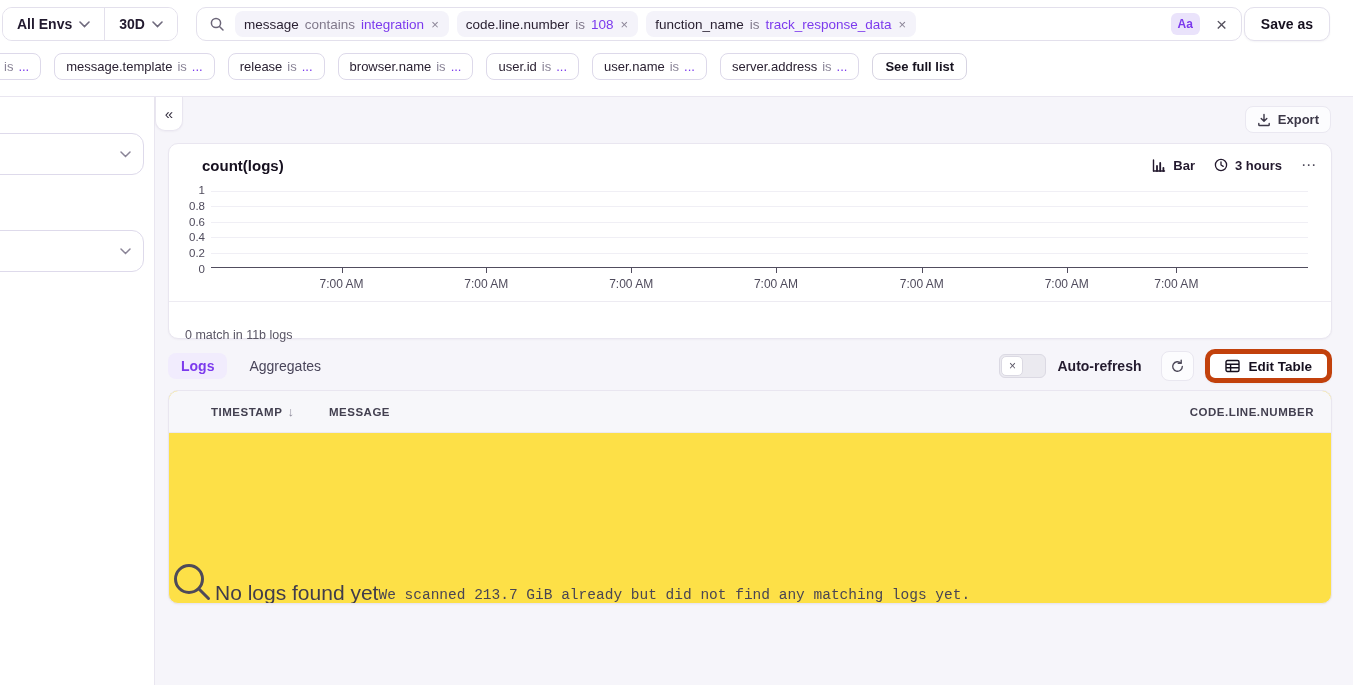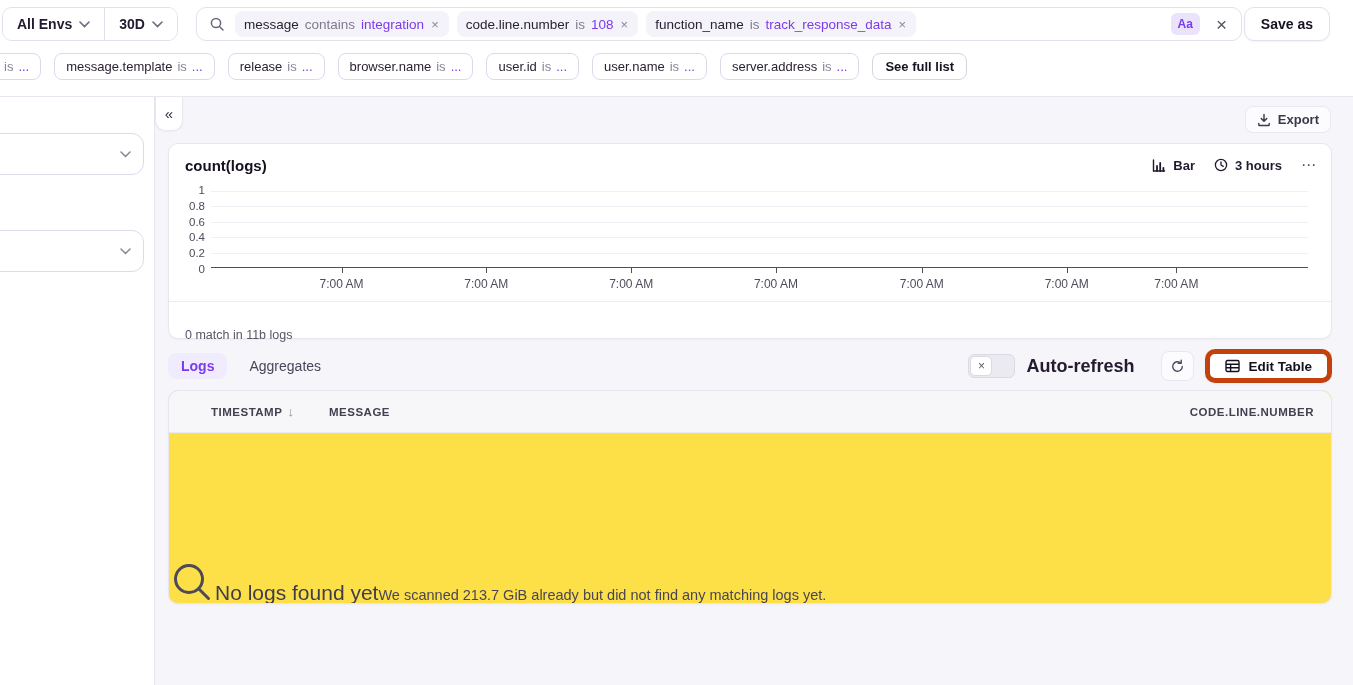--- a/index.html
+++ b/index.html
@@ -61,21 +61,21 @@
     background: #fff; border: 1px solid #e9e6f0; border-top: none; border-radius: 0 0 10px 10px;
     font-size: 15px; color: #352f40; cursor: pointer; box-shadow: 0 1px 2px rgba(40,30,70,.04); }
   .export-btn { position: absolute; right: 22px; top: 9px; height: 27px; padding: 0 11px;
     display: inline-flex; align-items: center; gap: 7px; background: #fcfcfe;
     border: 1px solid #eae8f1; border-radius: 8px; cursor: pointer;
     font: 600 13px "Liberation Sans", sans-serif; color: #3c3848; }
   
   .chart-card { position: absolute; left: 13px; right: 21px; top: 46px; height: 196px;
     background: #fff; border: 1px solid #e9e6f0; border-radius: 10px;
     box-shadow: 0 1px 2px rgba(40,30,70,.04); }
-  .chart-title { position: absolute; left: 16px; top: 13px; font-size: 15px; font-weight: 700; color: #16101f; }
+  .chart-title { position: absolute; left: 33px; top: 13px; font-size: 15px; font-weight: 700; color: #16101f; }
   .chart-controls { position: absolute; right: 14px; top: 12px; display: flex; align-items: center; gap: 19px; }
   .cc-item { display: inline-flex; align-items: center; gap: 7px;
     font: 600 13px "Liberation Sans", sans-serif; color: #23192e; cursor: pointer; }
   .cc-menu { color: #4e4a5a; font-size: 15px; cursor: pointer; letter-spacing: 1px; }
   .ylabels { position: absolute; left: 0; top: 40px; width: 36px; height: 91px;
     display: flex; flex-direction: column; justify-content: space-between; align-items: flex-end;
     font-size: 11.5px; color: #4f4b5c; }
   .plot { position: absolute; left: 42px; right: 23px; top: 47px; height: 77px; }
   .gridline { position: absolute; left: 0; right: 0; height: 1px; background: #f0eff5; }
   .axisline { position: absolute; left: 0; right: 0; bottom: 0; height: 1px; background: #514d5e; }
@@ -92,41 +92,41 @@
   .tab-logs { padding: 5px 13px; border-radius: 8px; background: #f1ecfd; color: #7c3aed;
     font-size: 14px; font-weight: 600; cursor: pointer; }
   .tab-agg { color: #49455a; font-size: 14px; cursor: pointer; }
   .right-controls { margin-left: auto; display: flex; align-items: center; gap: 11px; }
   .toggle { position: relative; width: 47px; height: 24px; border-radius: 6px;
     background: #ebeaf0; border: 1px solid #dbd9e3; cursor: pointer; }
   .toggle .knob { position: absolute; left: 1px; top: 1px; width: 22px; height: 20px;
     background: #fff; border: 1px solid #dbd9e3; border-radius: 5px;
     display: flex; align-items: center; justify-content: center;
     color: #5b5766; font-size: 12px; }
-  .autorefresh-label { font-size: 18px; font-weight: 600; color: #241b2f; margin-right: 16px; }
+  .autorefresh-label { font-size: 14px; font-weight: 600; color: #241b2f; margin-right: 9px; }
   .refresh-btn { width: 33px; height: 30px; display: flex; align-items: center; justify-content: center;
     background: #fcfcfe; border: 1px solid #e9e7f0; border-radius: 8px; cursor: pointer; }
   .edit-table-btn { height: 34px; display: inline-flex; align-items: center; gap: 8px; padding: 0 15px;
     background: #fff; border: 5px solid #c2410c; border-radius: 10px; cursor: pointer;
     font: 600 13.5px "Liberation Sans", sans-serif; color: #16101f;
     box-shadow: 0 1px 2px rgba(40,30,70,.05); }
   
   .table-card { position: absolute; left: 13px; right: 21px; top: 293px; height: 214px;
     background: #fde047; border: 1px solid #e9e6f0; border-radius: 10px;
     box-shadow: 0 1px 2px rgba(40,30,70,.04); overflow: hidden; }
   .thead { display: flex; align-items: center; height: 42px; background: #f7f7fa;
     border-bottom: 1px solid #eceaf1; font-size: 11.5px; font-weight: 700;
     letter-spacing: .5px; color: #434050; }
   .th-ts { width: 160px; padding-left: 42px; display: flex; align-items: center; gap: 5px; cursor: pointer; }
   .th-ts .arrow { color: #8d8a99; font-size: 13px; font-weight: 400; }
   .th-msg { flex: 1; cursor: pointer; }
   .th-cln { padding-right: 17px; cursor: pointer; }
   .empty { height: 172px; display: flex; flex-direction: row; align-items: flex-end; padding-top: 13px; }
   .empty-title { margin-top: 23px; font-size: 21px; color: #403c4b; }
-  .empty-body { margin-top: 11px; text-align: center; font-size: 14.5px; line-height: 20px; color: #494553; }
+  .empty-body { margin-top: 11px; text-align: center; font-size: 14.5px; line-height: 20px; color: #494553; font-family: Liberation Mono, monospace; }
   .empty-link { color: #7c3aed; font-weight: 700; cursor: pointer; }
 </style>
 </head>
 <body>
 
 <div class="header">
   <div class="topbar">
     <div class="seg-group">
       <button class="seg">
         <span>All Envs</span>

